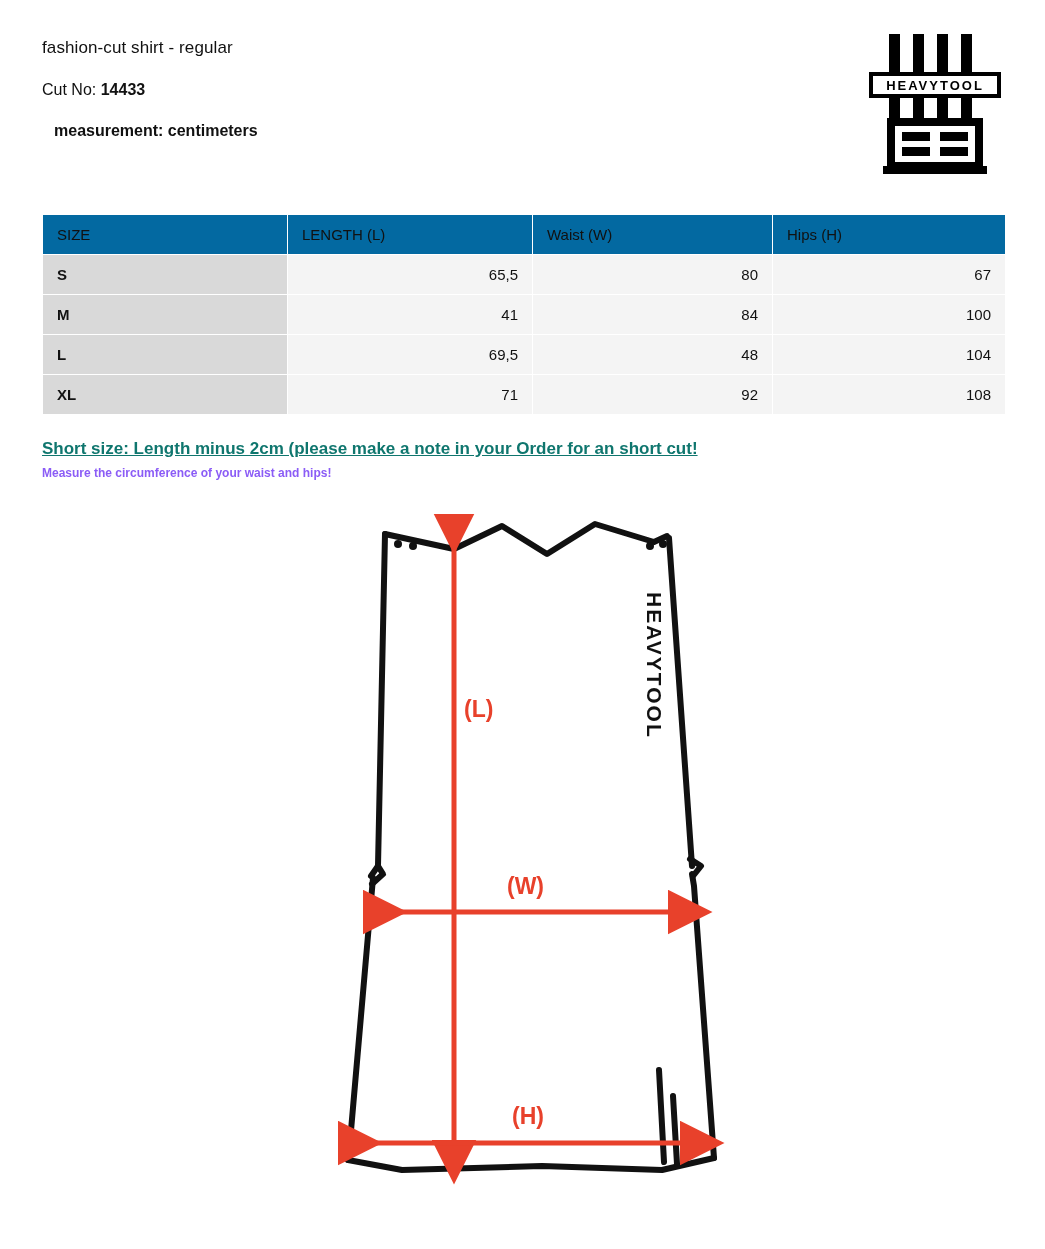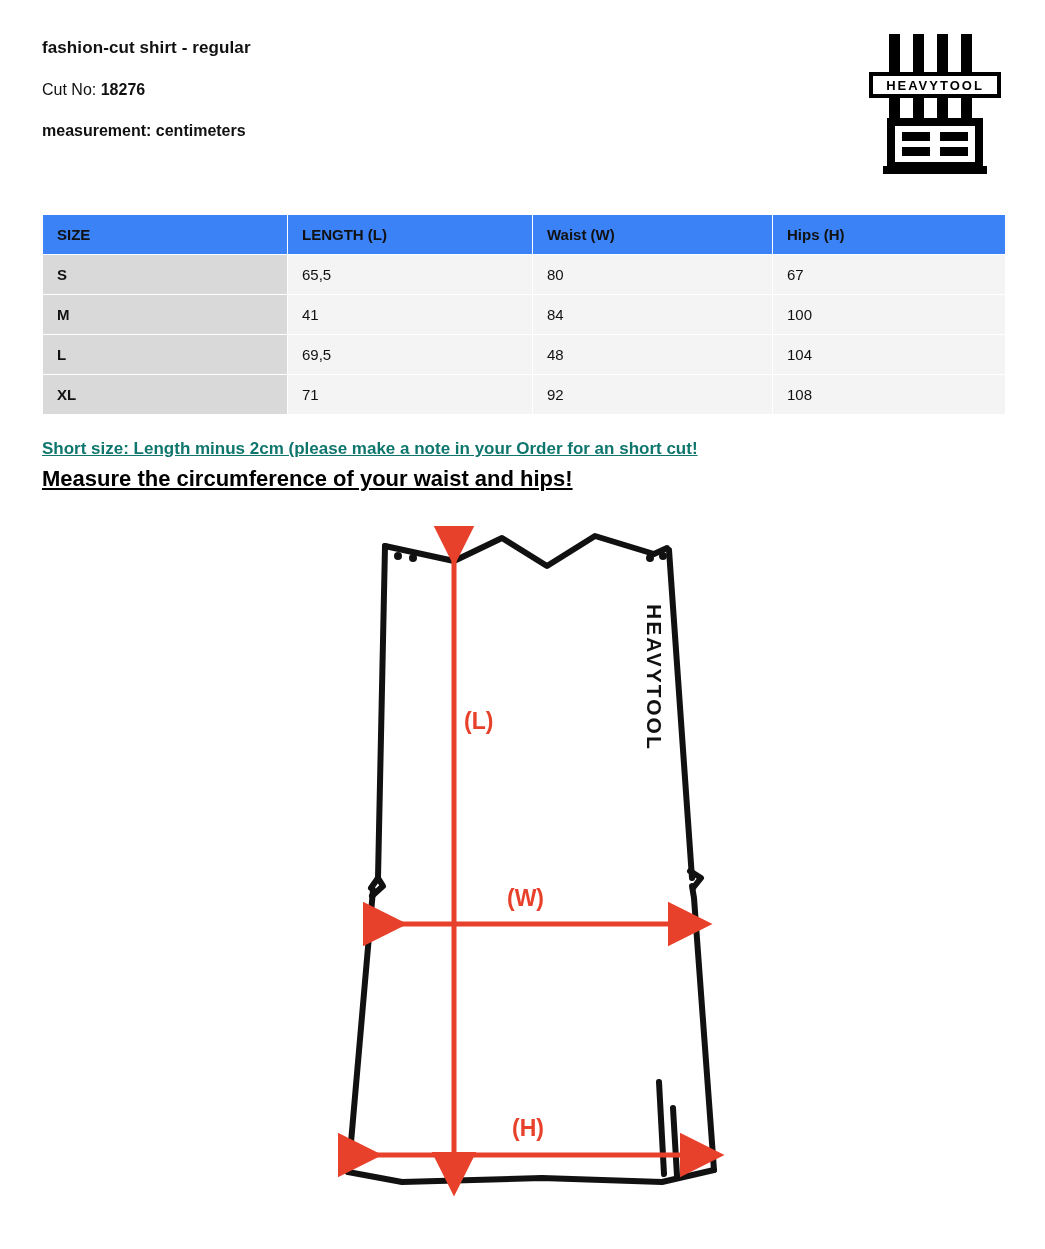--- a/index.html
+++ b/index.html
@@ -26,34 +26,34 @@
   
   .header {
     position: relative;
     height: 150px;
   }
   .title-block {
     padding-top: 8px;
   }
   .doc-title {
     font-size: 17px;
-    font-weight: bold;
+    font-weight: normal;
     letter-spacing: .1px;
     margin: 0 0 23px 0;
   }
   .cut-line {
     font-size: 16px;
     margin: 0 0 23px 0;
     font-weight: normal;
   }
   .cut-line b { font-weight: bold; }
   .measure-line {
     font-size: 16px;
     font-weight: bold;
-    margin: 0;
+    margin: 12px;
   }
 
   
   .logo {
     position: absolute;
     top: 4px;
     right: 2px;
     width: 132px;
     height: 140px;
   }
@@ -66,54 +66,53 @@
     table-layout: fixed;
   }
   .size-table th, .size-table td {
     border: 1px solid #ffffff;
     height: 40px;
     font-size: 15px;
     padding: 0 14px;
     box-sizing: border-box;
   }
   .size-table thead th {
-    background: #3b82f6;
-    font-weight: bold;
+    background: #0369a1;
+    font-weight: normal;
     text-align: left;
     color: #111;
   }
   .size-table thead th.h-size { width: 245px; }
   .size-table thead th.h-len  { width: 245px; }
   .size-table thead th.h-waist{ width: 240px; }
   .size-table thead th.h-hips { width: 233px; }
   .size-table tbody td.c-size {
     background: #d9d9d9;
     font-weight: bold;
     text-align: left;
   }
   .size-table tbody td.c-val {
     background: #f4f4f4;
-    text-align: left;
+    text-align: right;
     font-weight: normal;
   }
 
   
   .note-1 {
     margin-top: 24px;
     font-size: 17px;
     font-weight: bold;
     text-decoration: underline;
     color: #0f766e;
   }
   .note-2 {
     margin-top: 7px;
-    font-size: 22px;
-    font-weight: bold;
-    text-decoration: underline;
-    color: #000000;
+    font-size: 12px;
+    font-weight: bold;
+    color: #8b5cf6;
   }
 
   
   .diagram-wrap {
     position: relative;
     margin-top: 34px;
     width: 963px;
     height: 690px;
   }
   .diagram-wrap svg { display: block; }
@@ -132,21 +131,21 @@
 </head>
 <body>
 
 <div class="page">
 
   <div class="header">
     <div class="title-block">
       <div class="doc-title">fashion-cut shirt - regular</div>
       <div class="cut-line">
         <span>Cut No:</span>
-        <b>18276</b>
+        <b>14433</b>
       </div>
       <div class="measure-line">measurement: centimeters</div>
     </div>
 
     <div class="logo">
       <svg width="132" height="140" viewBox="0 0 132 140">
 
         <rect x="20" y="0" width="11" height="140" fill="#000"></rect>
         <rect x="44" y="0" width="11" height="140" fill="#000"></rect>
         <rect x="68" y="0" width="11" height="140" fill="#000"></rect>

